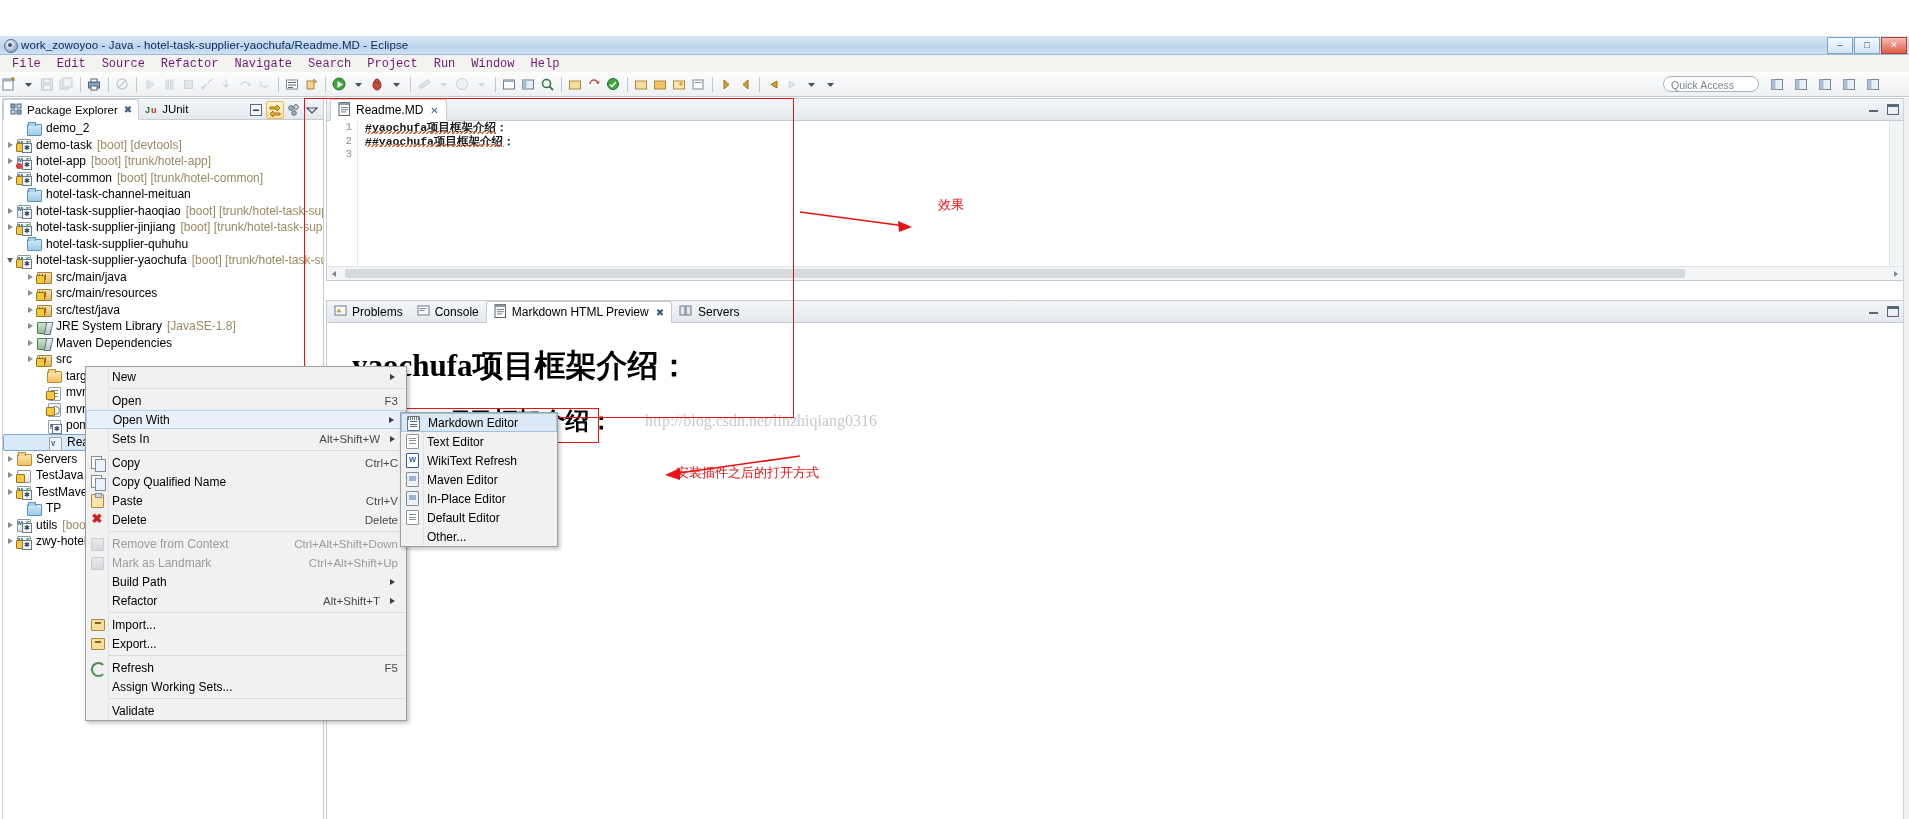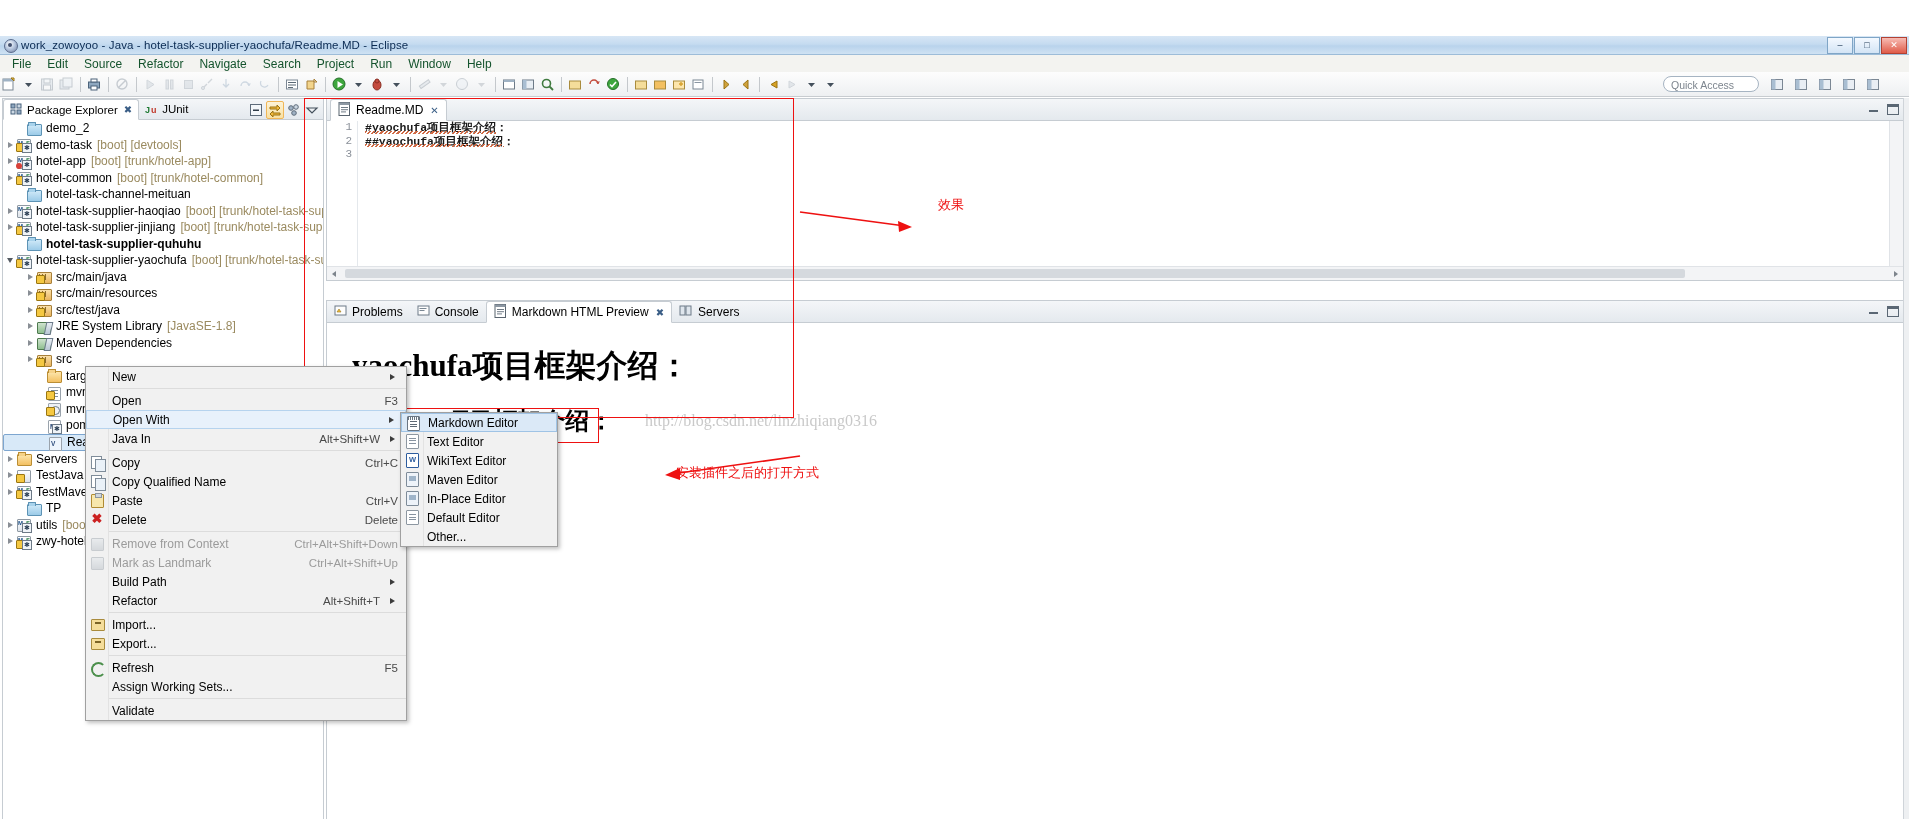--- a/index.html
+++ b/index.html
@@ -36,21 +36,21 @@
     font-size:9px;color:#18324f;line-height:1;
   }
   .winbtn.close{background:linear-gradient(to bottom,#f7bcb4,#e05b49);border-color:#b34132;color:#fff;}
 
   
   .menubar{
     position:absolute;left:0;top:19px;width:1909px;height:17px;
     background:#f3f3f0;border-bottom:1px solid #dedede;
     display:flex;align-items:center;padding-left:4px;
   }
-  .menubar .mi{font-size:12px;padding:1px 8px;color:#14532d;cursor:default;white-space:nowrap;}
+  .menubar .mi{font-size:12px;padding:1px 8px;color:#701a75;cursor:default;white-space:nowrap;font-family:Liberation Mono, monospace;}
 
   
   .toolbar{
     position:absolute;left:0;top:36px;width:1909px;height:24px;
     background:linear-gradient(to bottom,#fdfdfd,#eef0f2);
     border-bottom:1px solid #c8ccd0;
     display:flex;align-items:center;
   }
   .tbtn{width:17px;height:17px;margin:0 1px;position:relative;flex:0 0 auto;border-radius:2px;}
   .tsep{width:1px;height:15px;background:#c4c8cc;margin:0 4px;flex:0 0 auto;}
@@ -648,21 +648,21 @@
             <span class="prj">
               <span class="m">M</span>
               <span class="s">S</span>
             </span>
             <span class="badge-warn"></span>
             <span class="badge-aster">✱</span>
           </span>
           <span class="lbl">hotel-task-supplier-jinjiang</span>
           <span class="lbl dim" style="margin-left: 5px;">[boot] [trunk/hotel-task-supplie</span>
         </div>
-        <div class="row" style="padding-left: 12px; font-weight: bold;">
+        <div class="row" style="padding-left: 12px;">
           <span class="arrow "></span>
           <span class="tnode-icon">
             <span class="folder-blue"></span>
           </span>
           <span class="lbl">hotel-task-supplier-quhuhu</span>
         </div>
         <div class="row" style="padding-left: 2px;">
           <span class="arrow open"></span>
           <span class="tnode-icon">
             <span class="prj">
@@ -966,21 +966,21 @@
         <div class="csep"></div>
         <div class="citem">
           <span class="ctext">Open</span>
           <span class="ckey">F3</span>
         </div>
         <div class="citem hl">
           <span class="ctext">Open With</span>
           <span class="csub"></span>
         </div>
         <div class="citem">
-          <span class="ctext">Java In</span>
+          <span class="ctext">Sets In</span>
           <span class="ckey">Alt+Shift+W</span>
           <span class="csub"></span>
         </div>
         <div class="csep"></div>
         <div class="citem">
           <span class="cicon">
             <span class="ci-copy"></span>
           </span>
           <span class="ctext">Copy</span>
           <span class="ckey">Ctrl+C</span>
@@ -1078,21 +1078,21 @@
             </span>
           </span>
           <span>Text Editor</span>
         </div>
         <div class="sitem">
           <span class="sicon">
             <span class="si-w">
               <span class="w">W</span>
             </span>
           </span>
-          <span>WikiText Editor</span>
+          <span>WikiText Refresh</span>
         </div>
         <div class="sitem">
           <span class="sicon">
             <span class="si-sys"></span>
           </span>
           <span>Maven Editor</span>
         </div>
         <div class="sitem">
           <span class="sicon">
             <span class="si-sys"></span>

